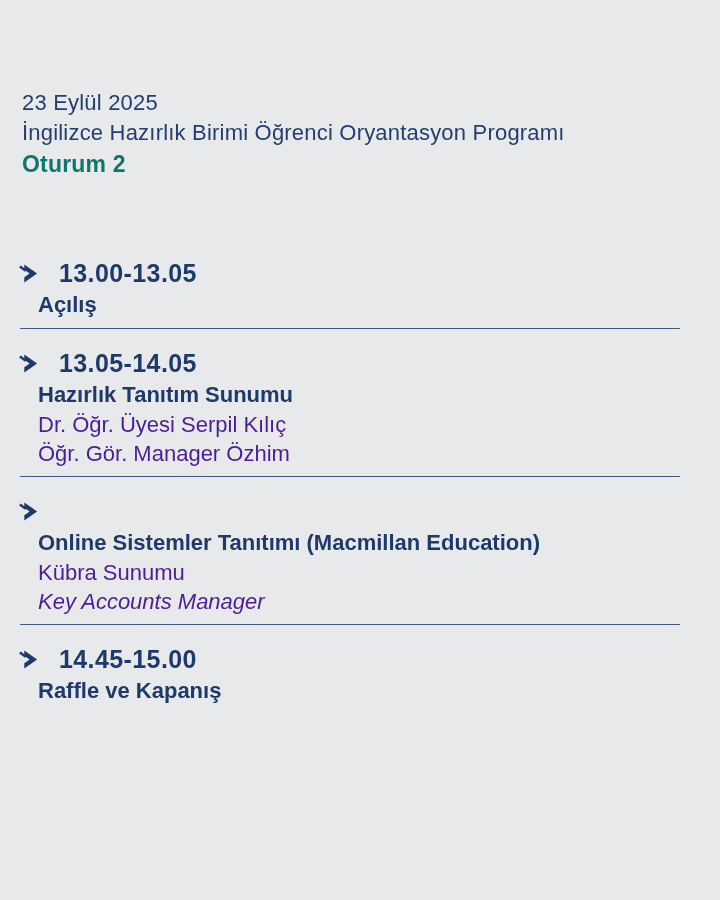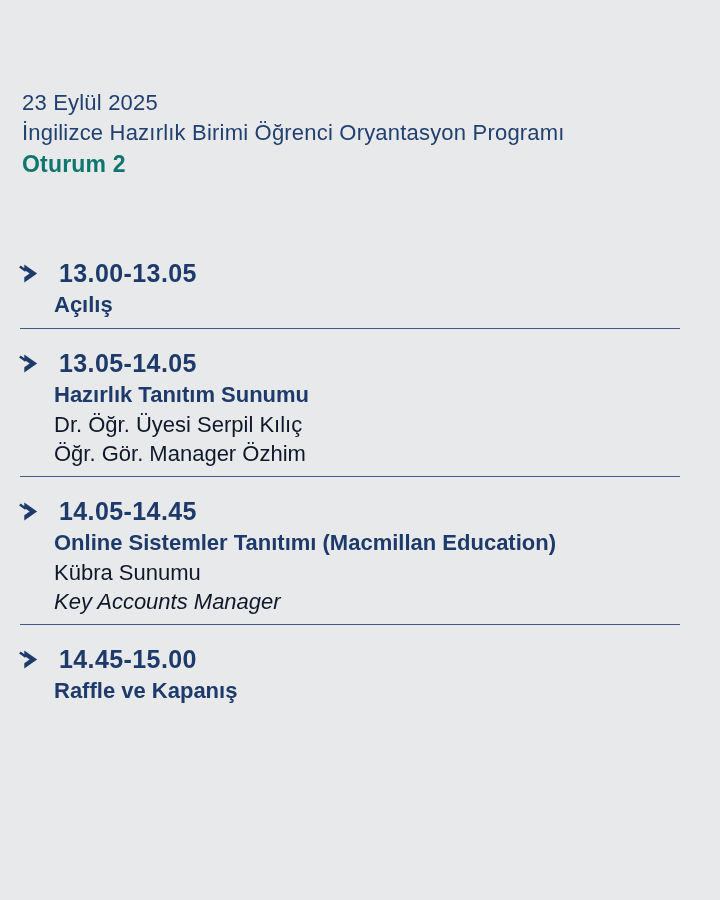--- a/index.html
+++ b/index.html
@@ -56,27 +56,27 @@
     display: inline-flex;
   }
   .bullet-icon svg { display: block; }
   .time {
     font-size: 25px;
     font-weight: 700;
     letter-spacing: 0.4px;
     color: #1d3a6a;
   }
   .lines {
-    margin-left: 32px;
+    margin-left: 16px;
     margin-top: 1px;
   }
   .line {
     font-size: 22px;
     line-height: 29px;
-    color: #0f172a;
+    color: #4c1d95;
   }
   .line.title {
     font-weight: 700;
     color: #1d3a6a;
     line-height: 30px;
   }
   .line.role {
     font-style: italic;
   }
   .divider {
@@ -134,21 +134,20 @@
     <hr class="divider">
 
     <section class="item">
       <div class="item-row">
         <span class="bullet-icon">
           <svg viewBox="0 0 24 24" width="23" height="23" fill="none">
             <path d="M3 4.6 L9.2 9.1" stroke="#1d3a6a" stroke-width="2.6"></path>
             <path d="M7.6 2.6 L21 12 L7.6 21.4 L7.6 15.9 L13.2 12 L7.6 8.1 Z" fill="#1d3a6a"></path>
           </svg>
         </span>
-        <span class="time">14.05-14.45</span>
       </div>
       <div class="lines">
         <div class="line title">Online Sistemler Tanıtımı (Macmillan Education)</div>
         <div class="line speaker">Kübra Sunumu</div>
         <div class="line role">Key Accounts Manager</div>
       </div>
     </section>
     <hr class="divider">
 
     <section class="item">

